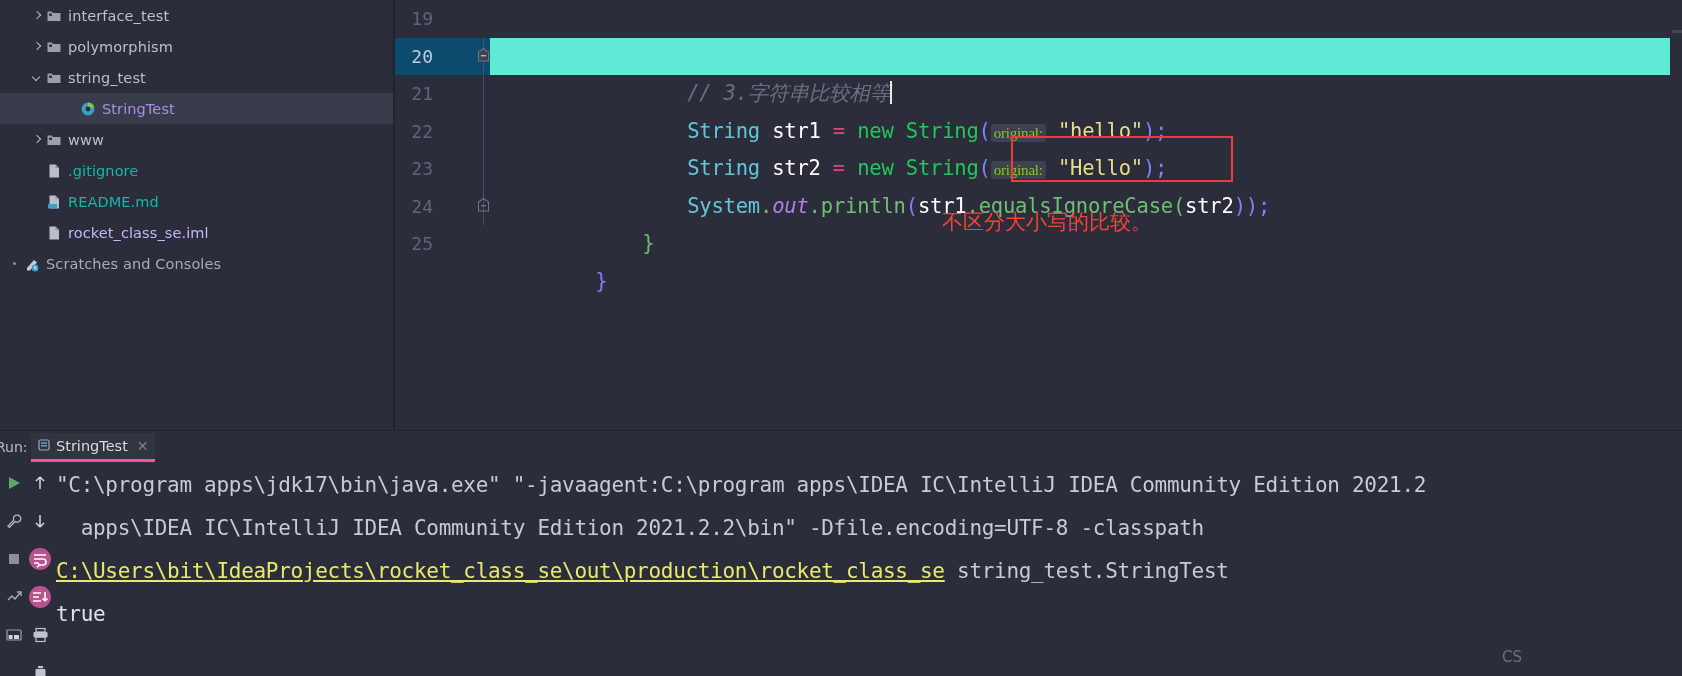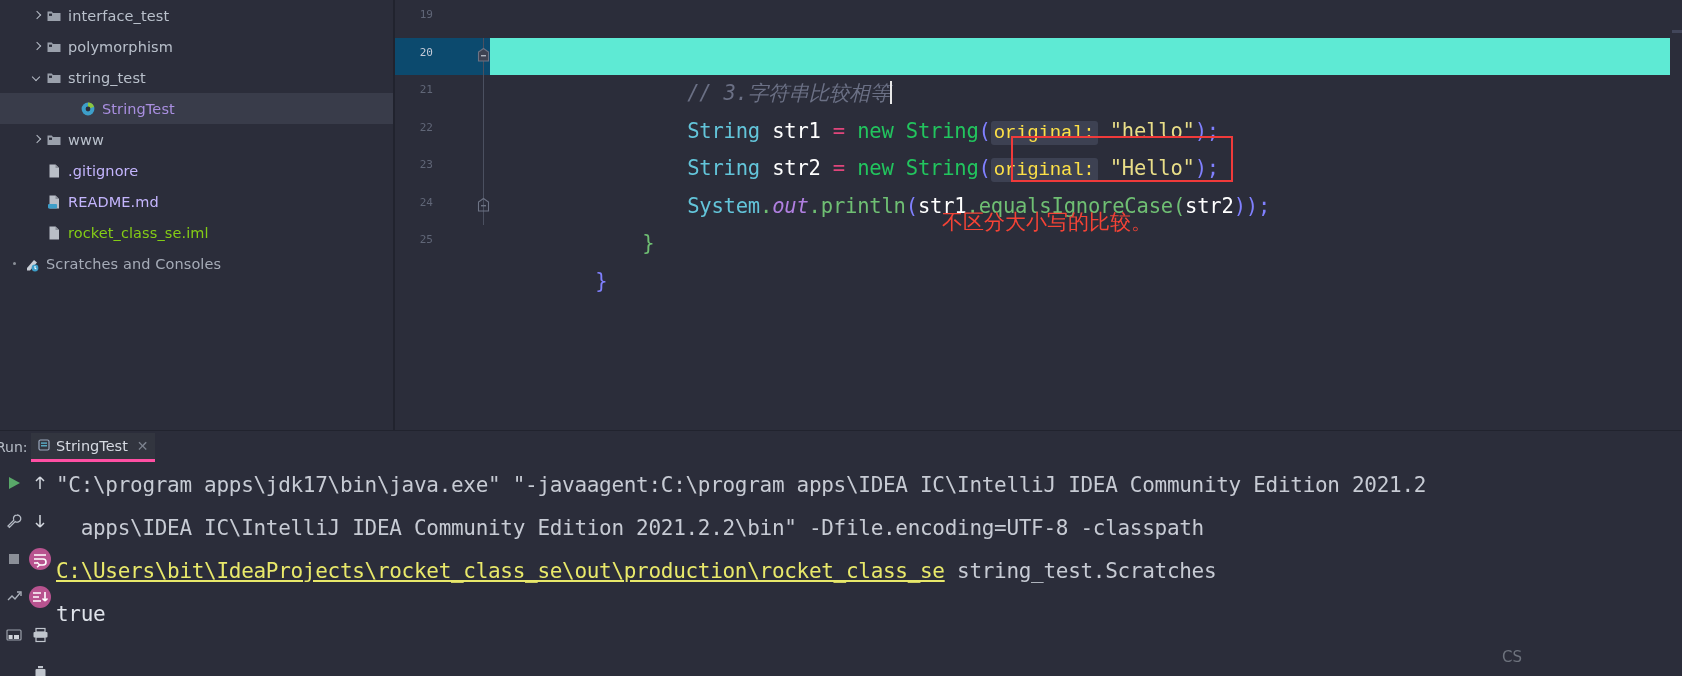--- a/index.html
+++ b/index.html
@@ -39,38 +39,38 @@
   }
   .arrow.dot::before {
     content: ""; position: absolute; left: 5px; top: 5px;
     width: 3px; height: 3px; background: #8a8f98; border-radius: 50%;
   }
   .ficon { width: 16px; height: 16px; flex: 0 0 16px; margin-right: 6px; position: relative; }
   .ficon svg { display: block; }
   .tname { font-size: 14.5px; letter-spacing: .1px; }
   .c-folder { color: #b9c0cb; }
   .c-class  { color: #a98fe0; }
-  .c-plain  { color: #c4b5fd; }
-  .c-red    { color: #84cc16; }
+  .c-plain  { color: #14b8a6; }
+  .c-red    { color: #c4b5fd; }
   .c-lib    { color: #a6acb8; }
 
   
   #editor {
     position: absolute; left: 395px; top: 0; width: 1287px; height: 430px;
     background: #2b2d3a;
     font-family: "DejaVu Sans Mono", monospace;
   }
   #gutter {
     position: absolute; left: 0; top: 0; width: 95px; height: 430px; background: #2b2d3a;
   }
   .ln-row { position: relative; height: 37.5px; }
   .ln-row.cur { background: #0c4a6e; }
   .lnum {
     position: absolute; right: 57px; top: 8px;
-    font-size: 11px; color: #606677; font-family: "DejaVu Sans Mono", monospace;
+    font-size: 18px; color: #606677; font-family: "DejaVu Sans Mono", monospace;
   }
   .ln-row.cur .lnum { color: #c5cbd8; }
   .fold-line {
     position: absolute; left: 88px; top: 0; width: 1px; height: 37.5px; background: #4b5060;
   }
   .fold-tag {
     position: absolute; left: 81px; top: 9px; width: 15px; height: 16px;
   }
   #code-area {
     position: absolute; left: 95px; top: 0; right: 0; height: 430px;
@@ -85,22 +85,22 @@
   .cmt { color: #6b7085; font-style: italic; }
   .typ { color: #63c5da; }
   .var { color: #ffffff; }
   .op  { color: #e0457b; }
   .opp { color: #8080ff; }
   .str { color: #e9de88; }
   .mth { color: #6fbf73; }
   .fld { color: #b07fe0; }
   .wht { color: #22c55e; }
   .hint {
-    background: #3d4152; color: #fde047; border-radius: 3px;
-    padding: 1px 3px; font-size: 19px; font-family: Liberation Mono, monospace;
+    background: #3d4152; color: #84cc16; border-radius: 3px;
+    padding: 1px 3px; font-size: 15px; font-family: Liberation Serif, serif;
     font-style: normal;
   }
   .caret {
     display: inline-block; width: 2px; height: 23px; background: #e8e8e8;
     vertical-align: -4px;
   }
   #redbox {
     position: absolute; left: 521px; top: 136px; width: 222px; height: 46px;
     border: 2px solid #f03a3a; pointer-events: none;
   }
@@ -445,21 +445,21 @@
             <rect x="5" y="1" width="5" height="2.2" fill="#c0c5cd"></rect>
           </svg>
         </div>
       </div>
     </div>
 
     <div id="console">
       <div id="console-lines">
           <div class="con-line">"C:\program apps\jdk17\bin\java.exe" "-javaagent:C:\program apps\IDEA IC\IntelliJ IDEA Community Edition 2021.2</div>
           <div class="con-line">  apps\IDEA IC\IntelliJ IDEA Community Edition 2021.2.2\bin" -Dfile.encoding=UTF-8 -classpath</div>
-          <div class="con-line"><span class="link">C:\Users\bit\IdeaProjects\rocket_class_se\out\production\rocket_class_se</span><span> string_test.Scratches</span></div>
+          <div class="con-line"><span class="link">C:\Users\bit\IdeaProjects\rocket_class_se\out\production\rocket_class_se</span><span> string_test.StringTest</span></div>
           <div class="con-line out">true</div>
         </div>
     </div>
 
     <div id="cs-text">CS</div>
   </div>
 
 </div>
 
 </body></html>

